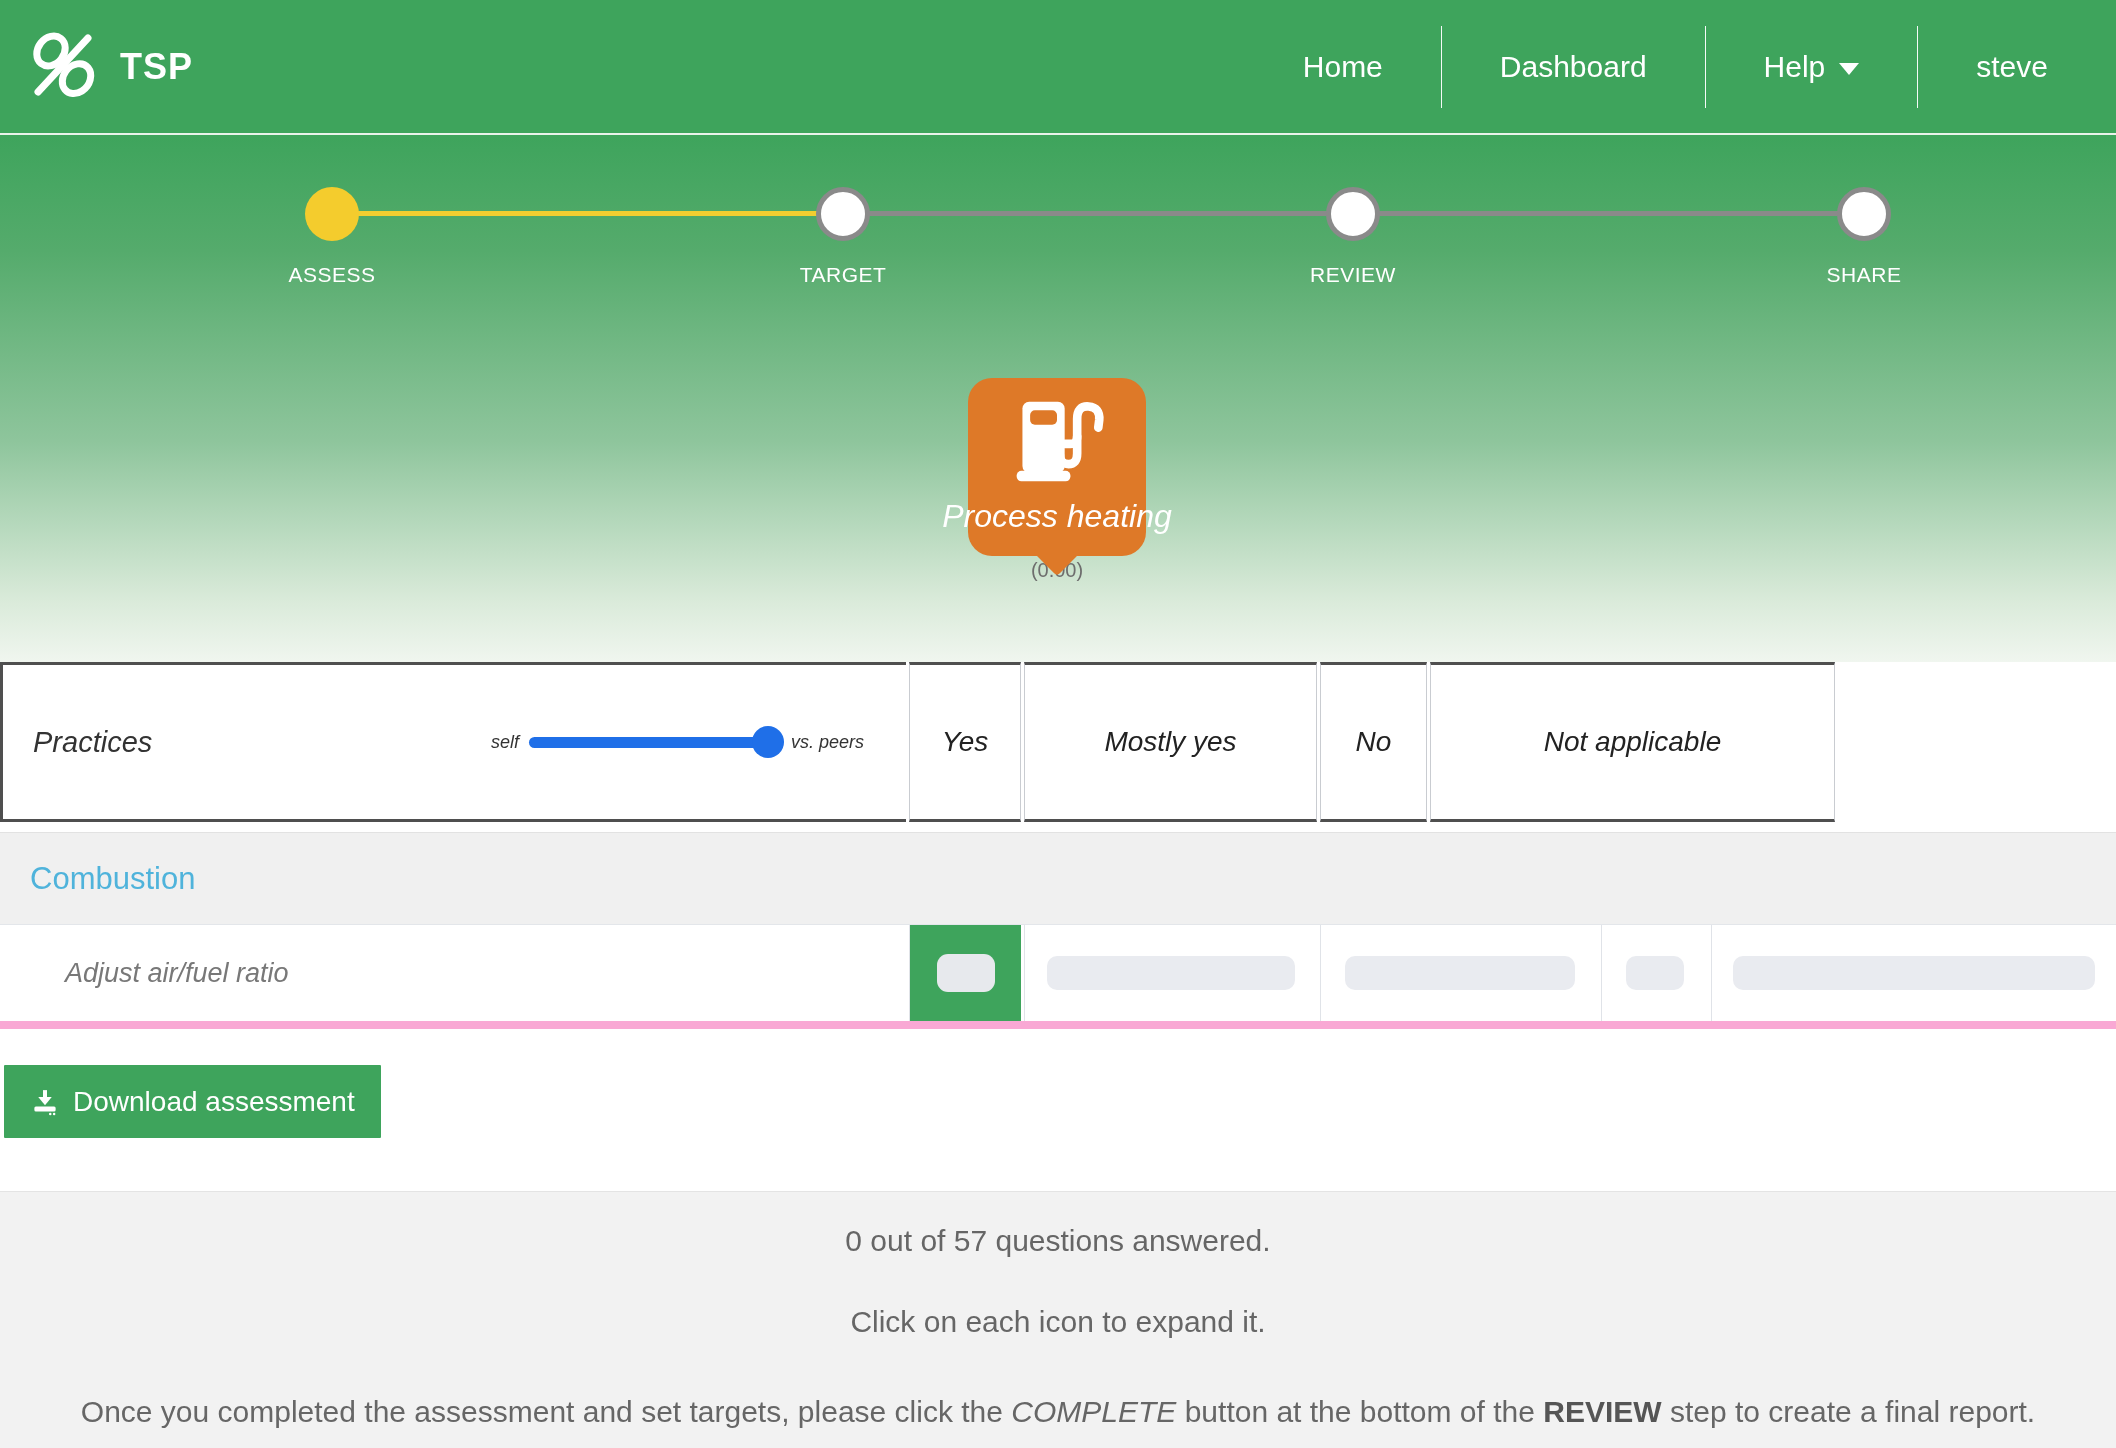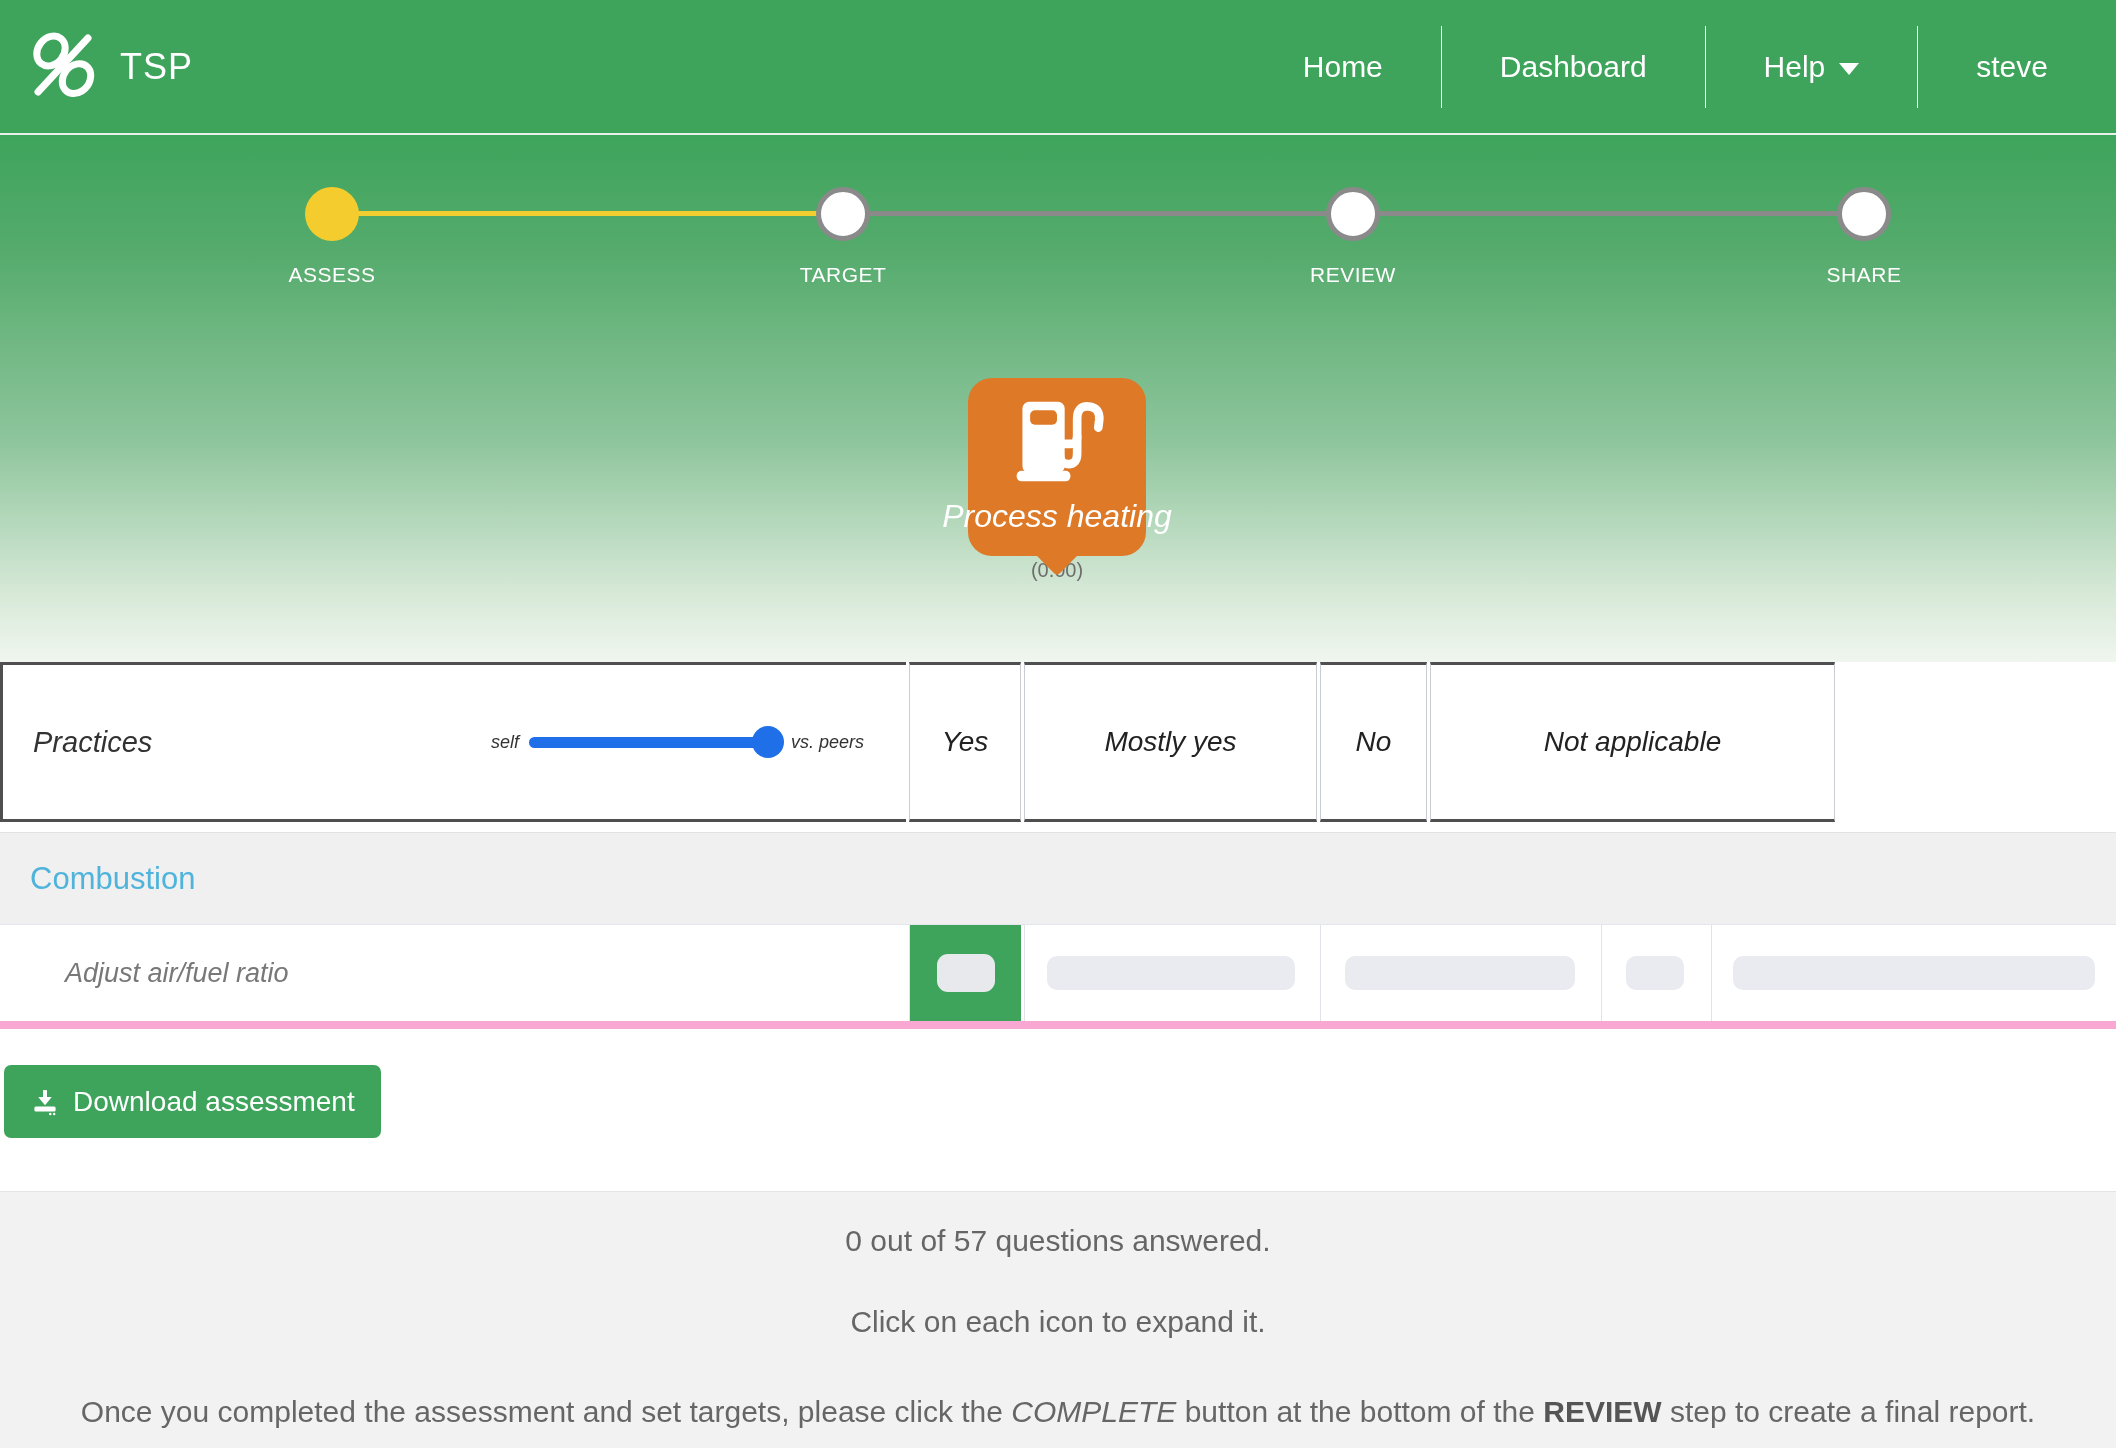--- a/index.html
+++ b/index.html
@@ -4,21 +4,21 @@
 <style>
   * { margin:0; padding:0; box-sizing:border-box; }
   html,body { width:2116px; height:1448px; overflow:hidden; background:#fff;
     font-family:"Liberation Sans", sans-serif; }
 
   
   .navbar { height:135px; background:#3ea45c; border-bottom:2px solid #e9f2ea;
     display:flex; align-items:center; justify-content:space-between; }
   .brand { display:flex; align-items:center; gap:24px; padding-left:30px; }
   .brand svg { display:block; }
-  .brand-name { color:#fff; font-size:36px; font-weight:400; letter-spacing:1px; }
+  .brand-name { color:#fff; font-size:36px; font-weight:700; letter-spacing:1px; }
   .nav { display:flex; align-items:center; height:100%; padding-right:10px; }
   .nav-item { color:#fff; font-size:30px; font-weight:300; height:82px;
     display:flex; align-items:center; gap:14px; padding:0 58px; cursor:pointer; }
   .nav-item + .nav-item { border-left:1px solid rgba(255,255,255,.95); }
   .caret-down { width:0; height:0; border-left:10px solid transparent;
     border-right:10px solid transparent; border-top:12px solid #fff; margin-top:4px; }
 
   
   .hero { position:relative; height:527px;
     background:linear-gradient(to bottom,#3ea45c 0%,#55ab6c 22%,#8ec59c 58%,#d9ead9 88%,#f0f6ef 100%); }
@@ -85,21 +85,21 @@
   .answer-selected { background:#3ea45c; }
   .pill { background:#e9ebf0; border-radius:10px; height:34px; }
   .pill-sm { width:58px; }
   .pill-yes { background:#e7e9ed; width:58px; height:38px; border-radius:11px; }
   .pill-myes { width:248px; }
   .pill-mno { width:230px; }
   .pill-na { width:362px; }
 
   
   .btn-download { margin:36px 4px 0 4px; display:inline-flex; align-items:center; gap:13px;
-    background:#3ea45c; color:#fff; border:none; border-radius:7px; cursor:pointer;
+    background:#3ea45c; color:#fff; border:none; border-radius:1px; cursor:pointer;
     font-family:inherit; font-size:28px; font-weight:300; padding:0 26px; height:73px; }
 
   .footer { margin-top:53px; background:#f2f2f2; border-top:1px solid #e4e4e4;
     height:265px; text-align:center; color:#666; font-size:30px; font-weight:300;
     padding-top:32px; }
   .footer p { margin:0 0 47px; }
   .footer .last { line-height:52px; margin-bottom:0; }
   .em-complete { font-style:italic; }
   .b-review { font-weight:bold; color:#555; }
 </style>

